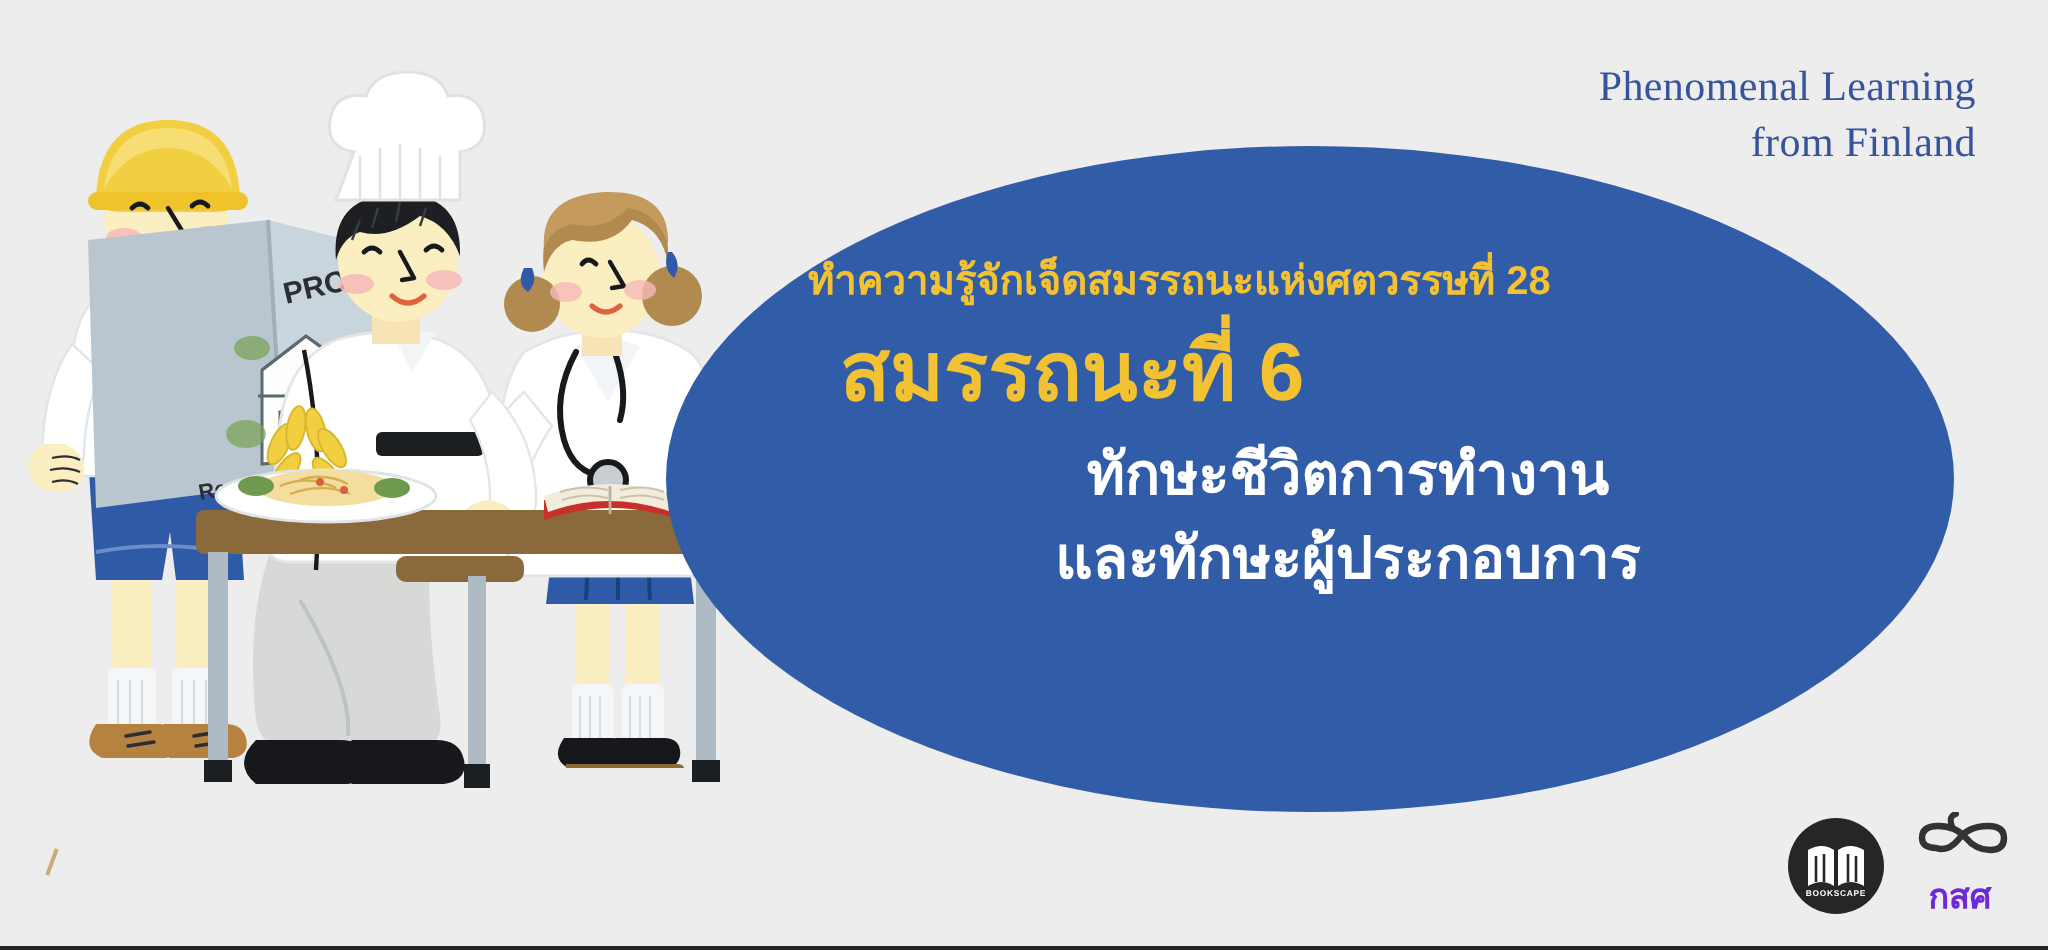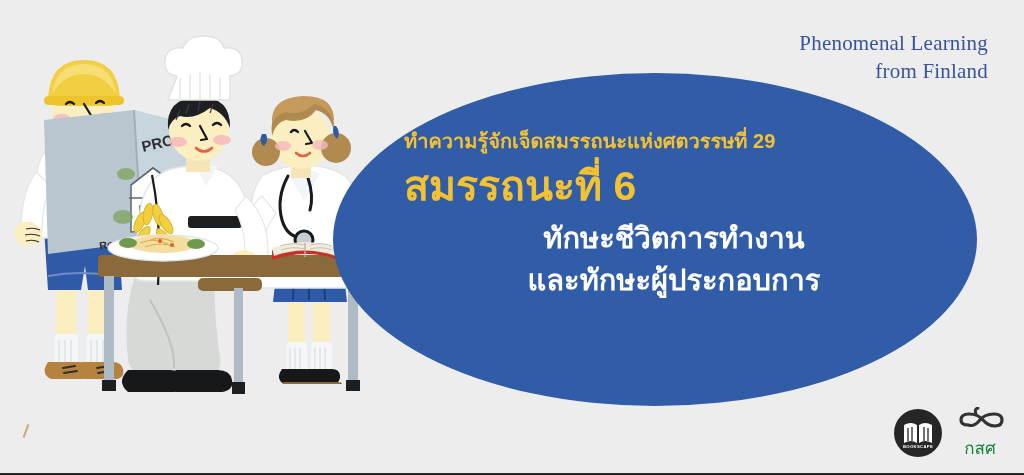--- a/index.html
+++ b/index.html
@@ -58,21 +58,21 @@
     font-size: 20px;
     line-height: 1.5;
     font-weight: 700;
     margin: 0 0 4px 0;
   }
   .headline {
     color: #f3c232;
     font-size: 41px;
     line-height: 1.28;
     font-weight: 700;
-    margin: 0 0 6px 0;
+    margin: 0 0 6px 16px;
   }
   .subline {
     color: #ffffff;
     font-size: 29px;
     line-height: 1.42;
     font-weight: 700;
     margin: 0;
     white-space: pre-line;
     text-align: center;
   }
@@ -100,23 +100,23 @@
     color: #ffffff;
     font-size: 4.2px;
     letter-spacing: .35px;
     font-weight: 700;
   }
   .kosoms {
     width: 52px;
     text-align: center;
   }
   .kosoms .kos-word {
-    color: #15803d;
+    color: #6d28d9;
     font-size: 17px;
-    font-weight: 400;
+    font-weight: 700;
     line-height: 1;
     margin-top: 1px;
   }
   
   .illus { position: absolute; left: 0; top: 0; width: 420px; height: 475px; }
   .scratch {
     position: absolute;
     left: 25px; top: 424px;
     width: 2px; height: 14px;
     background: #c9ad72;
@@ -411,21 +411,21 @@
   </div>
 
   <div class="scratch"></div>
 
   <div class="brandline">Phenomenal Learning
 from Finland</div>
 
   <div class="ellipse"></div>
 
   <div class="ellipse-text">
-    <p class="kicker">ทำความรู้จักเจ็ดสมรรถนะแห่งศตวรรษที่ 29</p>
+    <p class="kicker">ทำความรู้จักเจ็ดสมรรถนะแห่งศตวรรษที่ 28</p>
     <p class="headline">สมรรถนะที่ 6</p>
     <p class="subline">ทักษะชีวิตการทำงาน
 และทักษะผู้ประกอบการ</p>
   </div>
 
   <div class="logos">
 
     <div class="bookscape">
       <svg width="48" height="48" viewBox="0 0 48 48">
         <path d="M10 16 q7 -4 13 0 v18 q-6 -4 -13 0 z" fill="#ffffff"></path>

